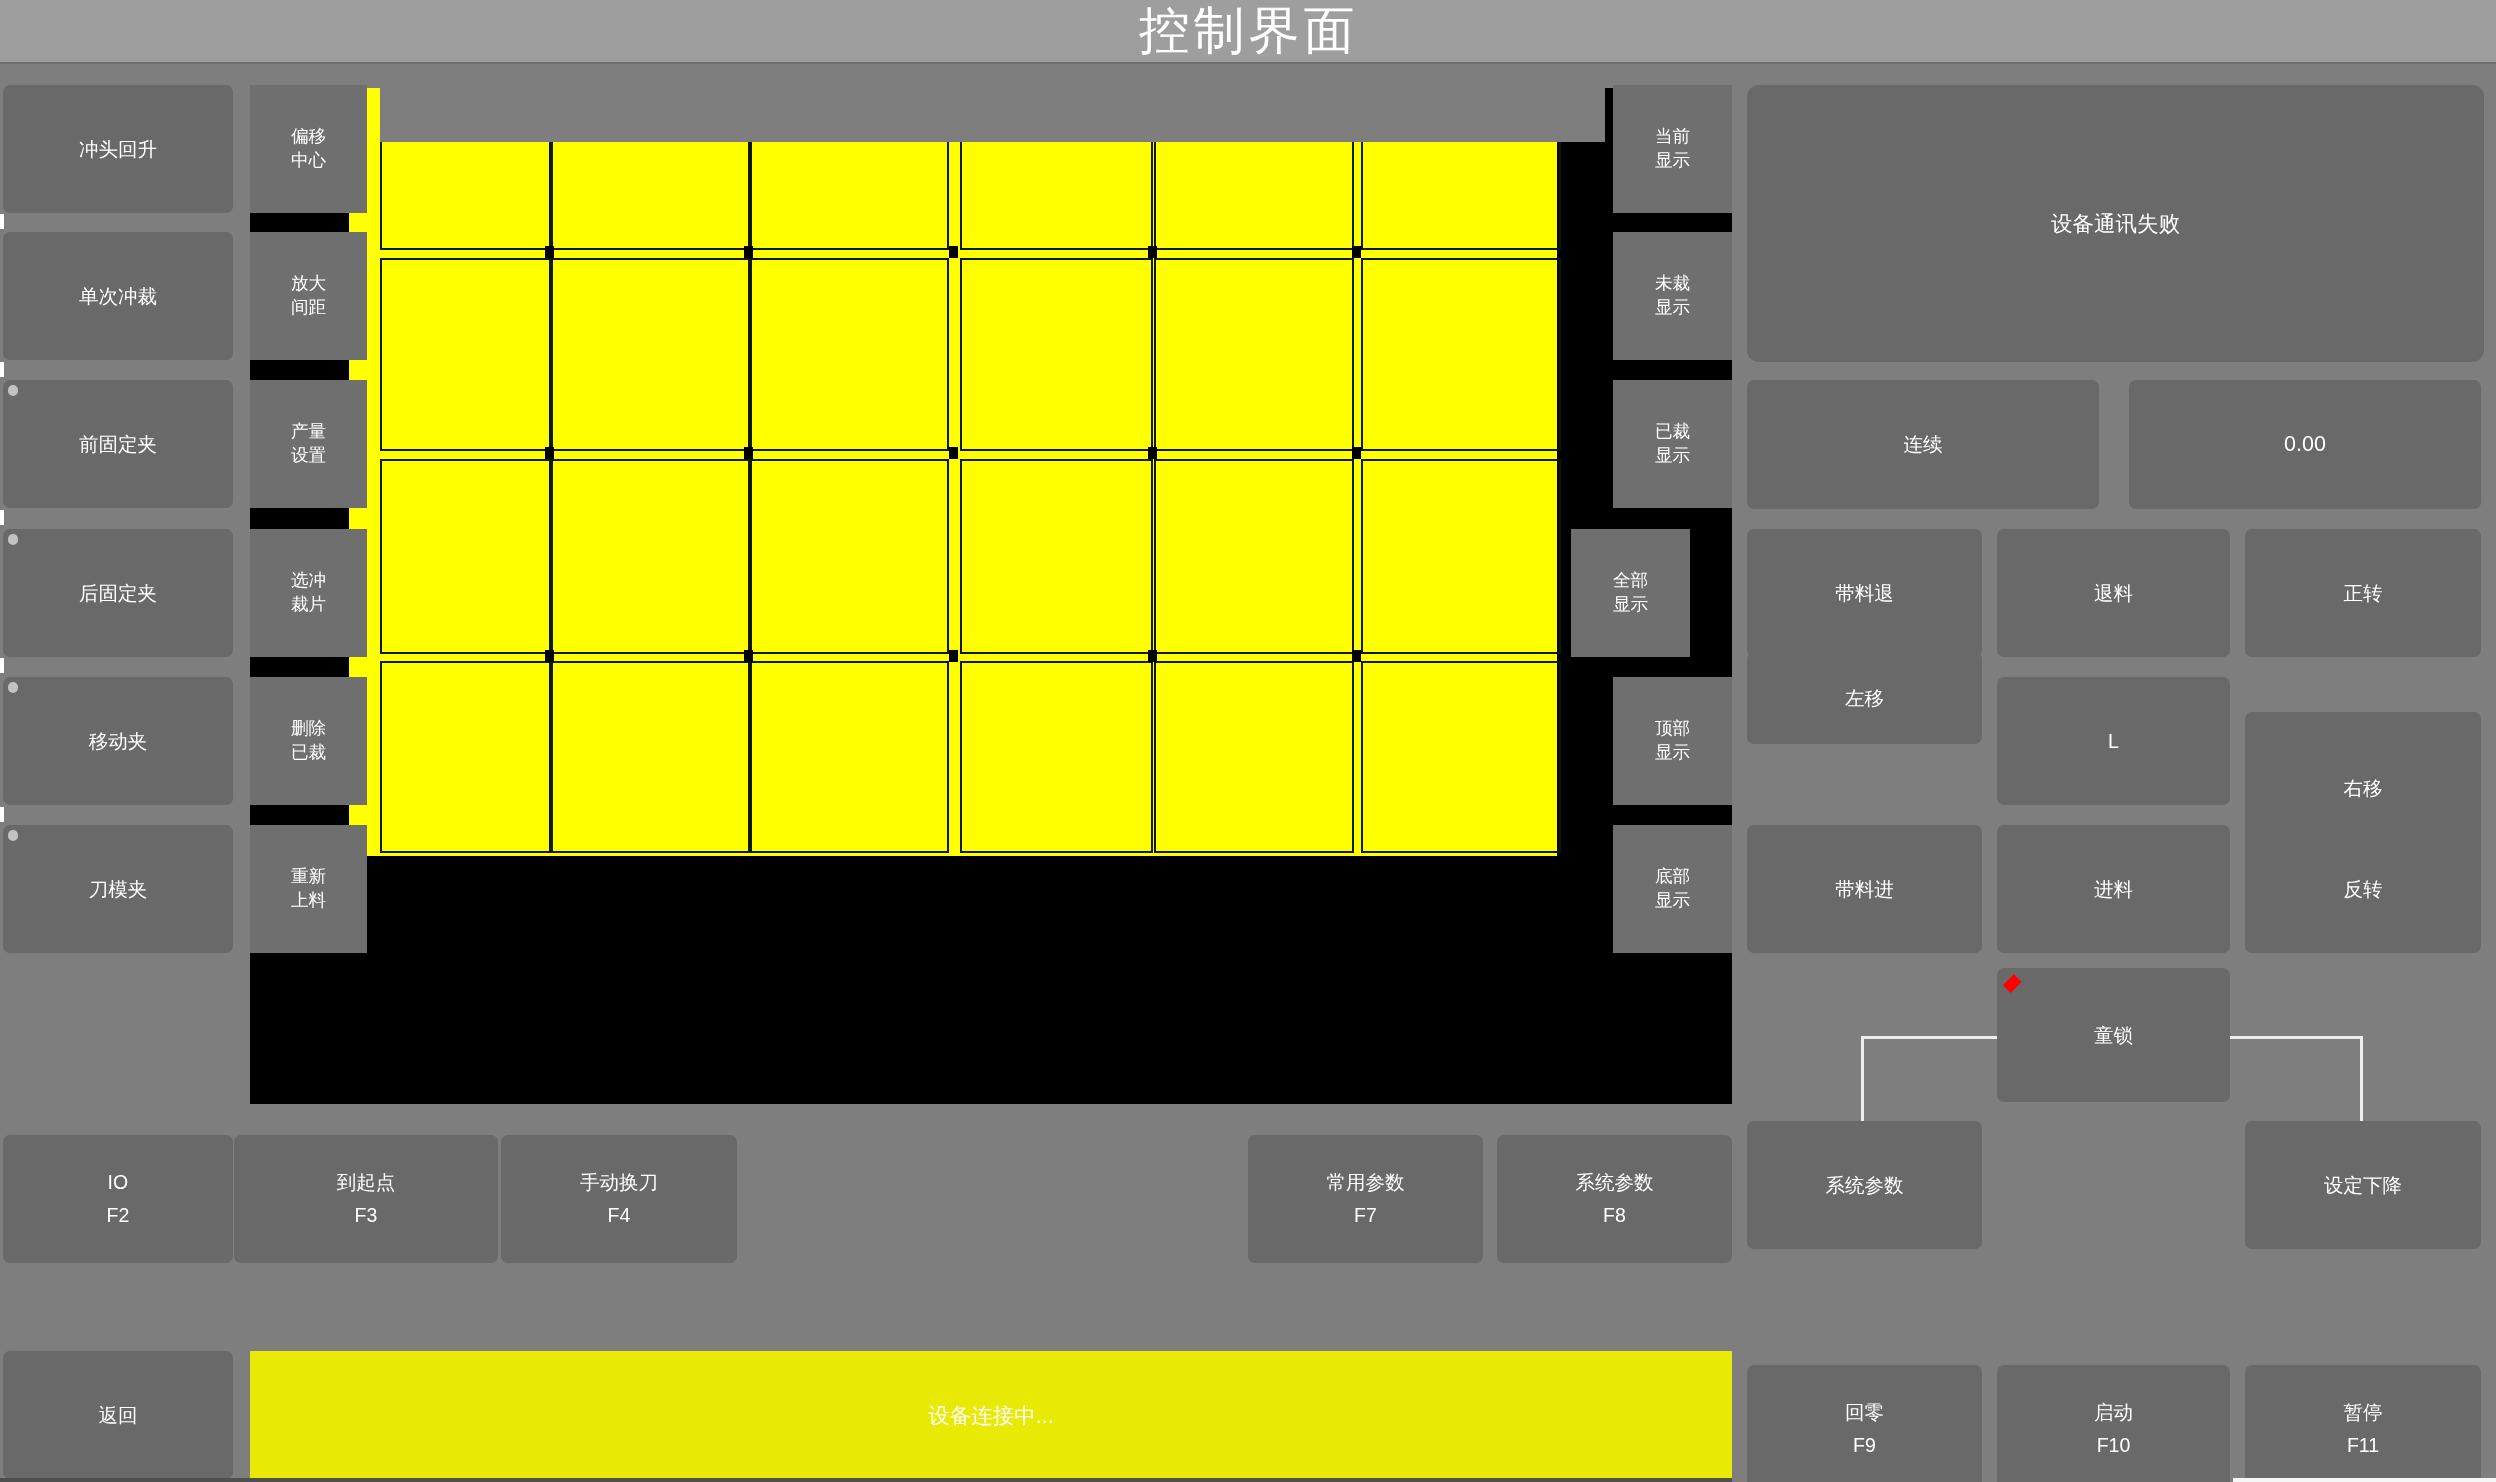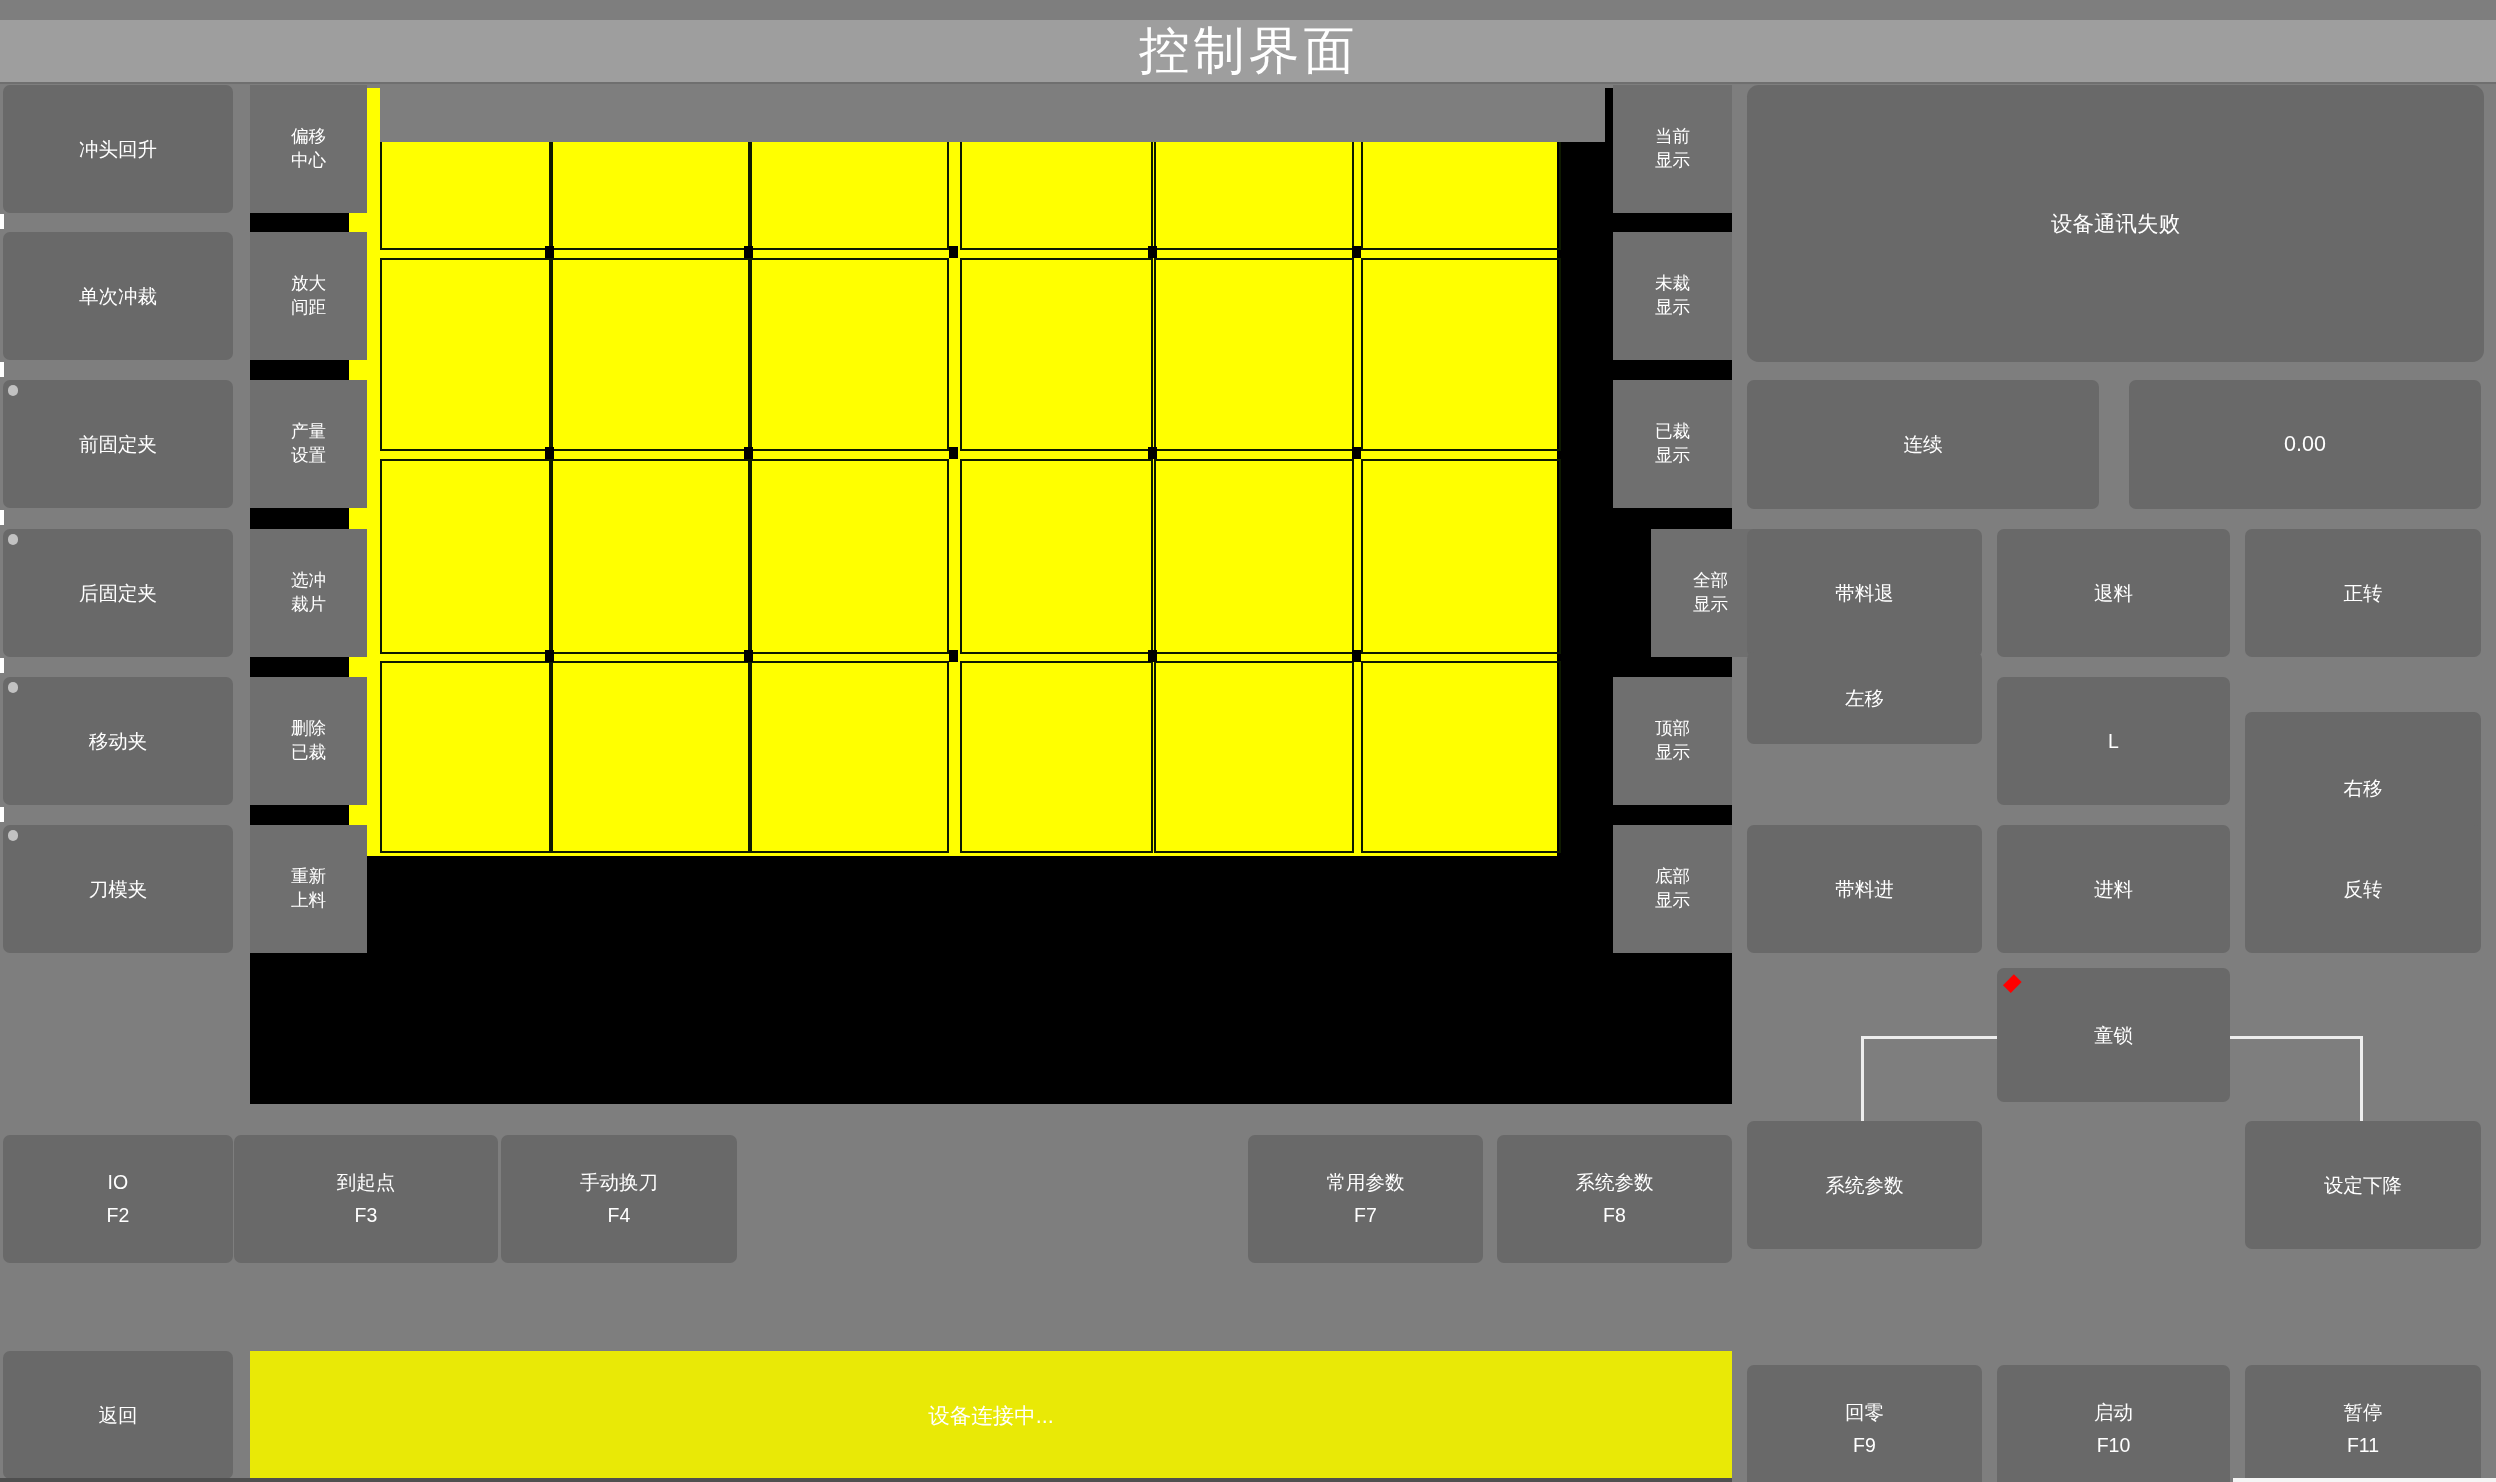--- a/index.html
+++ b/index.html
@@ -6,21 +6,21 @@
   body{
     width:2497px;height:1482px;position:relative;overflow:hidden;
     background:#7e7e7e;
     font-family:"Liberation Sans","DejaVu Sans",sans-serif;
     color:#ffffff;
   }
   .abs{position:absolute;box-sizing:border-box;}
   #title-bar{
     left:0;top:0;width:2497px;height:64px;background:#9e9e9e;
     border-bottom:2.9px solid #6f6f6f;
-    display:flex;align-items:center;justify-content:center;margin-top:20px;
+    display:flex;align-items:center;justify-content:center;
   }
   #title-bar .t{
     font-family:"DejaVu Serif","Liberation Serif",serif;
     font-size:51px;color:#ffffff;letter-spacing:3.9px;
   }
   .btn{
     background:#696969;border-radius:7px;
     display:flex;align-items:center;justify-content:center;
     font-size:19.5px;color:#fff;text-align:center;cursor:default;
   }
@@ -167,21 +167,21 @@
   <span>显示</span>
 </div>
 <div class="abs btn-sq" style="left:1613px;top:232px;width:119px;height:128px">
   <span>未裁</span>
   <span>显示</span>
 </div>
 <div class="abs btn-sq" style="left:1613px;top:380px;width:119px;height:128px">
   <span>已裁</span>
   <span>显示</span>
 </div>
-<div class="abs btn-sq" style="left:1651px;top:529px;width:119px;height:128px">
+<div class="abs btn-sq" style="left:1571px;top:529px;width:119px;height:128px">
   <span>全部</span>
   <span>显示</span>
 </div>
 <div class="abs btn-sq" style="left:1613px;top:677px;width:119px;height:128px">
   <span>顶部</span>
   <span>显示</span>
 </div>
 <div class="abs btn-sq" style="left:1613px;top:825px;width:119px;height:128px">
   <span>底部</span>
   <span>显示</span>

